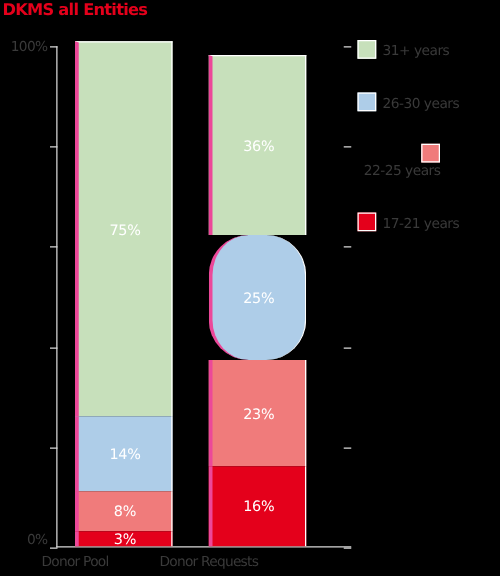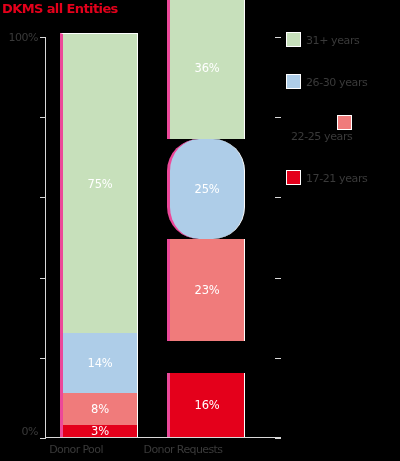--- a/index.html
+++ b/index.html
@@ -119,21 +119,20 @@
   
   .x-label {
     position: absolute;
     top: 443px;
     font-size: 11px;
     color: #3a3a3a;
     letter-spacing: -0.6px;
     white-space: nowrap;
     text-align: center;
     width: 120px;
-    padding-left: 16px;
   }
   #x-label-0 { left: 0px; }
   #x-label-1 { left: 107px; text-align: center; }
 
   
   #legend {
     position: absolute;
     left: 286px;
     top: 31px;
     width: 112px;
@@ -203,24 +202,24 @@
           <span class="seg-label">3%</span>
         </div>
       </div>
     <div id="bar-col-1" class="bar-col">
         <div class="bar-seg" style="height: 144px; background: rgb(199, 224, 187);">
           <span class="seg-label">36%</span>
         </div>
         <div class="bar-seg" style="height: 100px; background: rgb(174, 205, 232); border-radius: 32px;">
           <span class="seg-label">25%</span>
         </div>
-        <div class="bar-seg" style="height: 102px; background: rgb(240, 123, 123);">
+        <div class="bar-seg" style="height: 85px; background: rgb(240, 123, 123);">
           <span class="seg-label">23%</span>
         </div>
-        <div class="bar-seg" style="height: 64px; background: rgb(228, 0, 27); margin-top: 32px;">
+        <div class="bar-seg" style="height: 64px; background: rgb(228, 0, 27);">
           <span class="seg-label">16%</span>
         </div>
       </div>
   </div>
 
   <div id="x-label-0" class="x-label">Donor Pool</div>
   <div id="x-label-1" class="x-label">Donor Requests</div>
 
   <div id="legend">
       <div class="legend-row" style="top: 0px;">

